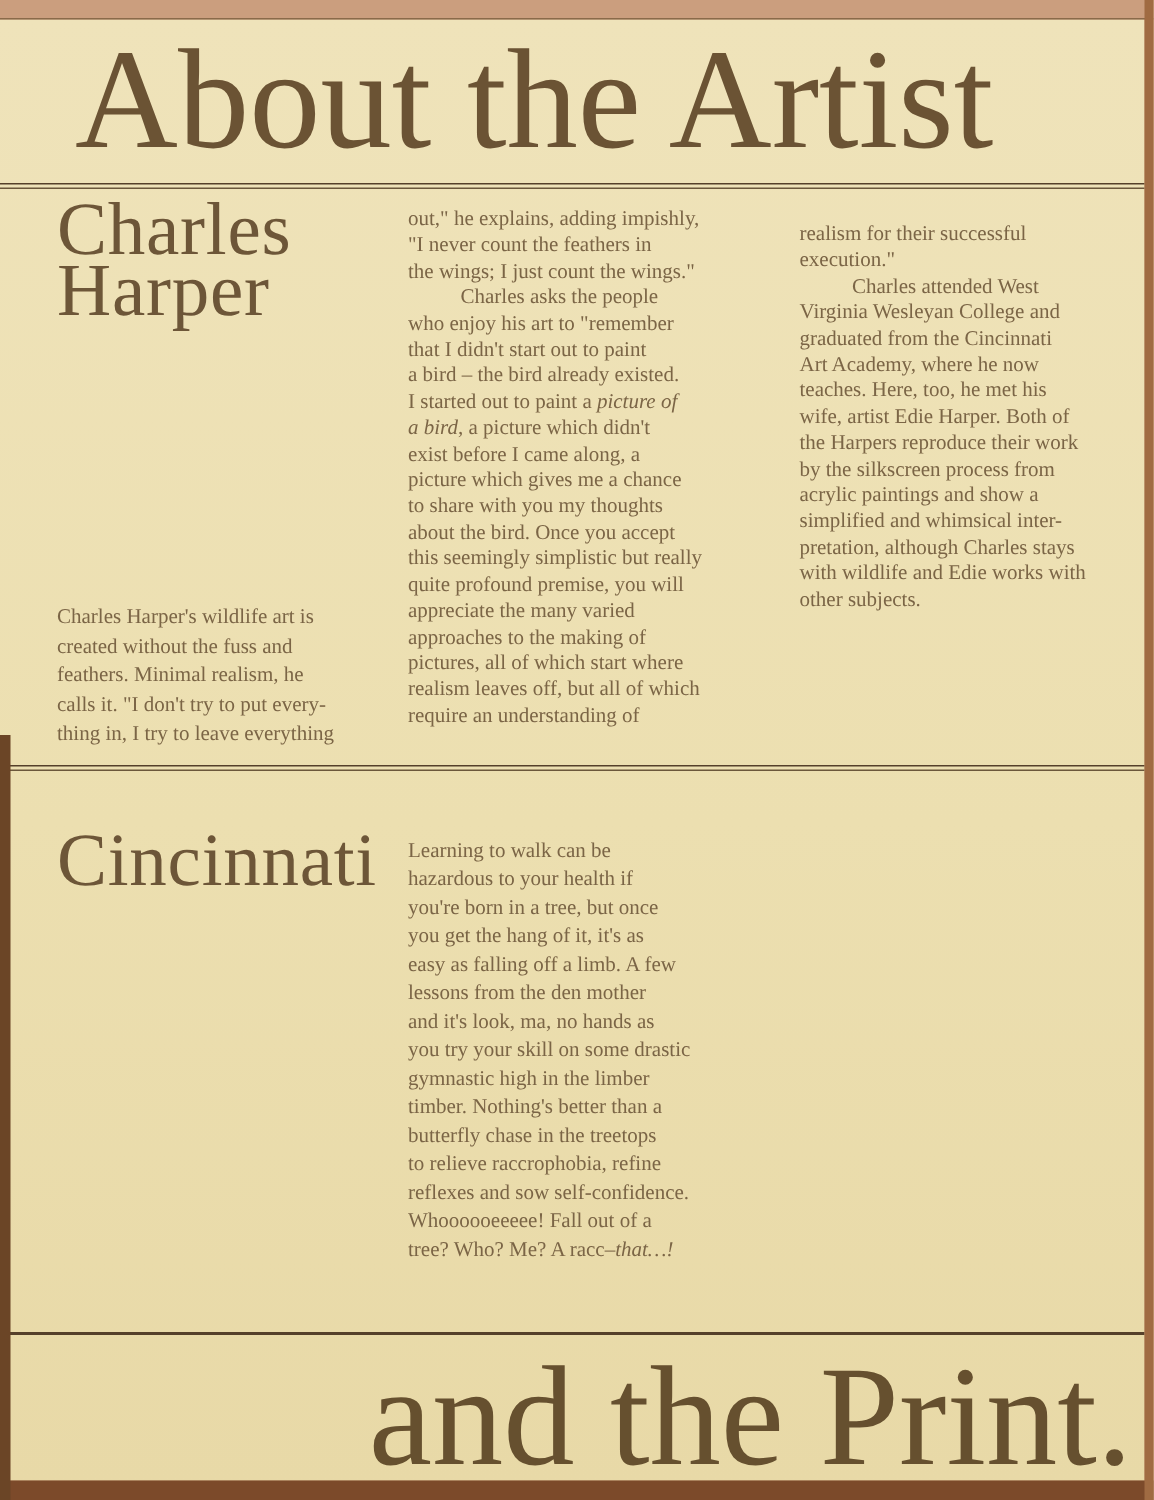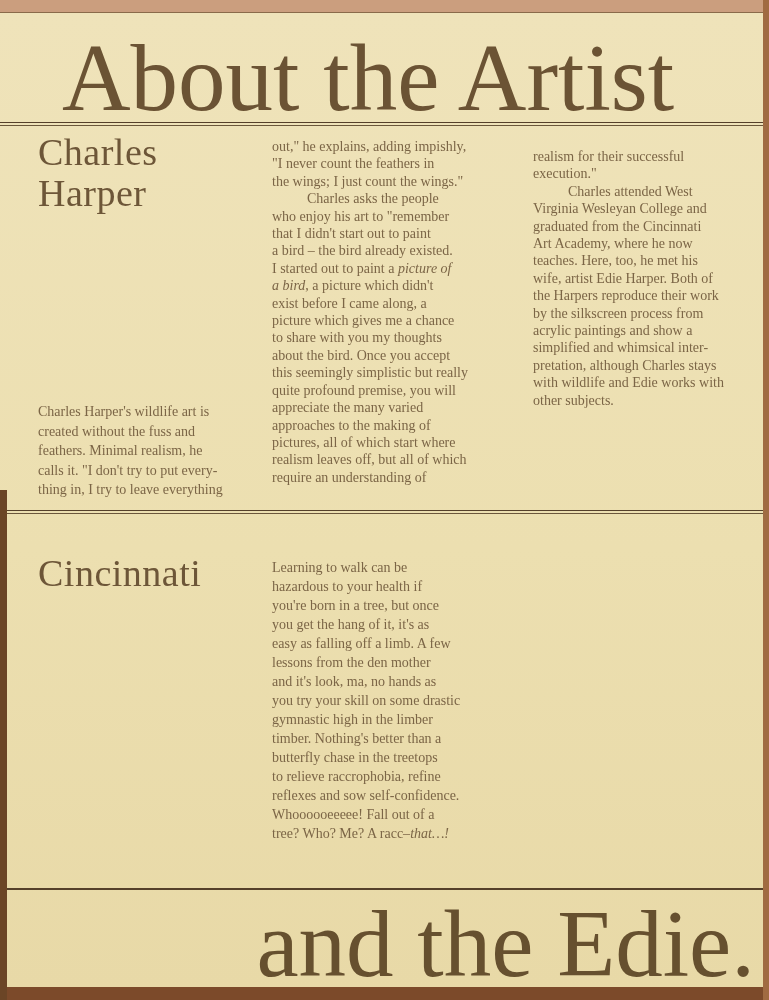--- a/index.html
+++ b/index.html
@@ -8,35 +8,35 @@
 
   .mat{position:absolute;}
   .mat-top{left:0;top:0;width:100%;height:12px;background:#cb9e7e;border-bottom:1px solid #8a6a4a;}
   .mat-bottom{left:0;bottom:0;width:100%;height:13px;background:#7c4a2a;}
   .mat-left{left:0;top:490px;bottom:0;width:7px;background:#6b4526;}
   .mat-right{right:0;top:0;bottom:0;width:6px;background:#a06b42;}
 
   .paper{position:absolute;left:0;top:12px;right:6px;bottom:13px;
          background:linear-gradient(#efe3ba,#ecdfb0 55%,#e8d9a7);}
 
-  .main-title{position:absolute;top:2px;left:50px;right:0;margin:12px;
+  .main-title{position:absolute;top:2px;left:50px;right:0;margin:0;
               font-size:95px;line-height:104px;font-weight:normal;
               color:#6b5334;letter-spacing:0px;white-space:pre;}
   .bottom-title{position:absolute;top:880px;right:8px;margin:0;
               font-size:95px;line-height:104px;font-weight:normal;
               color:#66502f;white-space:pre;text-align:right;}
 
   .rule{position:absolute;left:0;right:0;}
   .rule-double{height:2px;border-top:1px solid #55402a;border-bottom:1px solid #6b573b;}
   .rule-title{top:110px;}
   .rule-section{top:498px;}
   .rule-bottom{top:876px;height:0;border-top:2px solid #55402a;}
 
   .col-heading{position:absolute;margin:0;font-weight:normal;color:#6d5638;
-               font-size:38px;line-height:41px;white-space:pre;letter-spacing:0.5px;}
+               font-size:50px;line-height:41px;white-space:pre;letter-spacing:0.5px;}
   .artist-name{left:38px;top:120px;}
   .racc-heading{left:38px;top:541px;}
 
   .body-text{position:absolute;color:#7b6546;font-size:14px;white-space:pre;}
   .left-para{left:38px;top:390px;line-height:19.5px;}
   .mid-para{left:272px;top:126px;line-height:17.4px;}
   .right-para{left:517px;top:136px;line-height:17.4px;margin-left:16px;}
   .racc-para{left:272px;top:546px;line-height:19px;}
   .italic{font-style:italic;}
 </style>
@@ -113,20 +113,20 @@
 gymnastic high in the limber
 timber. Nothing's better than a
 butterfly chase in the treetops
 to relieve raccrophobia, refine
 reflexes and sow self-confidence.
 Whoooooeeeee! Fall out of a
 tree? Who? Me? A racc–</span><span class="italic">that…!</span></div>
     </section>
 
     <div class="rule rule-bottom"></div>
-    <h1 class="bottom-title">and the Edie.</h1>
+    <h1 class="bottom-title">and the Print.</h1>
   </div>
 
   <div class="mat mat-top"></div>
   <div class="mat mat-bottom"></div>
   <div class="mat mat-left"></div>
   <div class="mat mat-right"></div>
 </div>
 
 </body></html>

